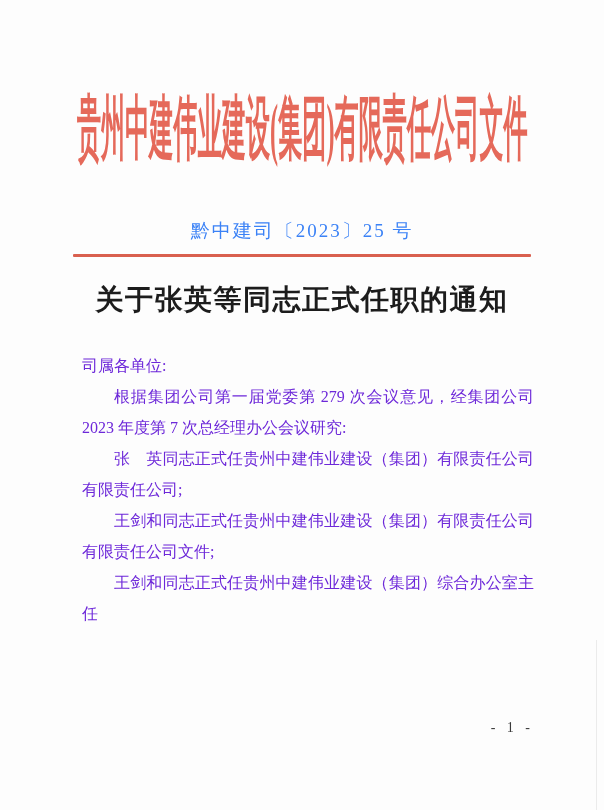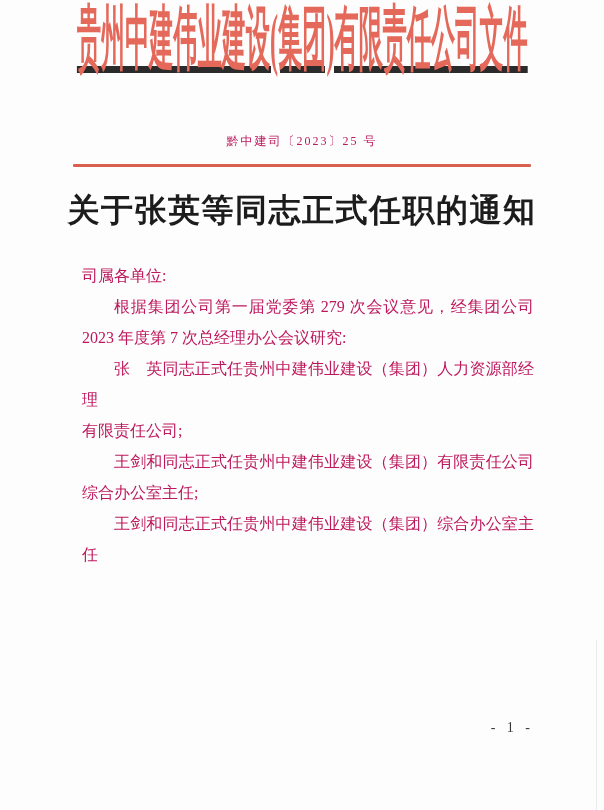--- a/index.html
+++ b/index.html
@@ -20,66 +20,66 @@
   .scan-edge {
     position: absolute;
     right: 7px;
     top: 640px;
     bottom: 0;
     width: 1px;
     background: #ebebeb;
   }
   
   .red-header-wrap {
+    margin-top: 90px;
     height: 78px;
     display: flex;
     justify-content: center;
     align-items: center;
     overflow: visible;
-    text-decoration: underline;
   }
   .red-header {
     font-size: 70px;
     font-weight: 900;
     color: var(--header-red, #e5695a);
     white-space: nowrap;
     transform: scaleX(0.345);
     transform-origin: center center;
     line-height: 1;
     letter-spacing: 0;
   }
   .doc-number {
     margin-top: 52px;
     text-align: center;
-    font-size: 12px;
+    font-size: 19px;
     letter-spacing: 2px;
     line-height: 22px;
-    color: #be185d;
+    color: #3b82f6;
   }
   .red-rule {
     margin: 12px auto 0 auto;
     width: 458px;
     height: 3px;
     background: var(--rule-red, #d9604f);
     border-radius: 1px;
   }
   .doc-title {
     margin: 28px 0 0 0;
     text-align: center;
-    font-size: 32px;
+    font-size: 28px;
     font-weight: bold;
     letter-spacing: 1.5px;
     line-height: 30px;
     color: #1c1c1c;
   }
   .body-text {
     margin: 35px 70px 0 82px;
     font-size: 16px;
     line-height: 31px;
-    color: #be185d;
+    color: #6d28d9;
   }
   .body-text .line {
     min-height: 31px;
   }
   .body-text .line.indent {
     text-indent: 2em;
   }
   .body-text .line.justify {
     text-align: justify;
     text-align-last: justify;
@@ -107,21 +107,21 @@
   <div class="doc-number">黔中建司〔2023〕25 号</div>
 
   <div class="red-rule"></div>
 
   <h1 class="doc-title">关于张英等同志正式任职的通知</h1>
 
   <div class="body-text" id="body-lines">
       <div class="line">司属各单位:</div>
       <div class="line indent justify">根据集团公司第一届党委第 279 次会议意见，经集团公司</div>
       <div class="line">2023 年度第 7 次总经理办公会议研究:</div>
-      <div class="line indent justify">张　英同志正式任贵州中建伟业建设（集团）人力资源部经理</div>
+      <div class="line indent justify">张　英同志正式任贵州中建伟业建设（集团）有限责任公司</div>
       <div class="line">有限责任公司;</div>
       <div class="line indent justify">王剑和同志正式任贵州中建伟业建设（集团）有限责任公司</div>
-      <div class="line">综合办公室主任;</div>
+      <div class="line">有限责任公司文件;</div>
       <div class="line indent justify">王剑和同志正式任贵州中建伟业建设（集团）综合办公室主任</div>
     </div>
 
   <div class="page-number">- 1 -</div>
 </div>
 
 </body></html>

